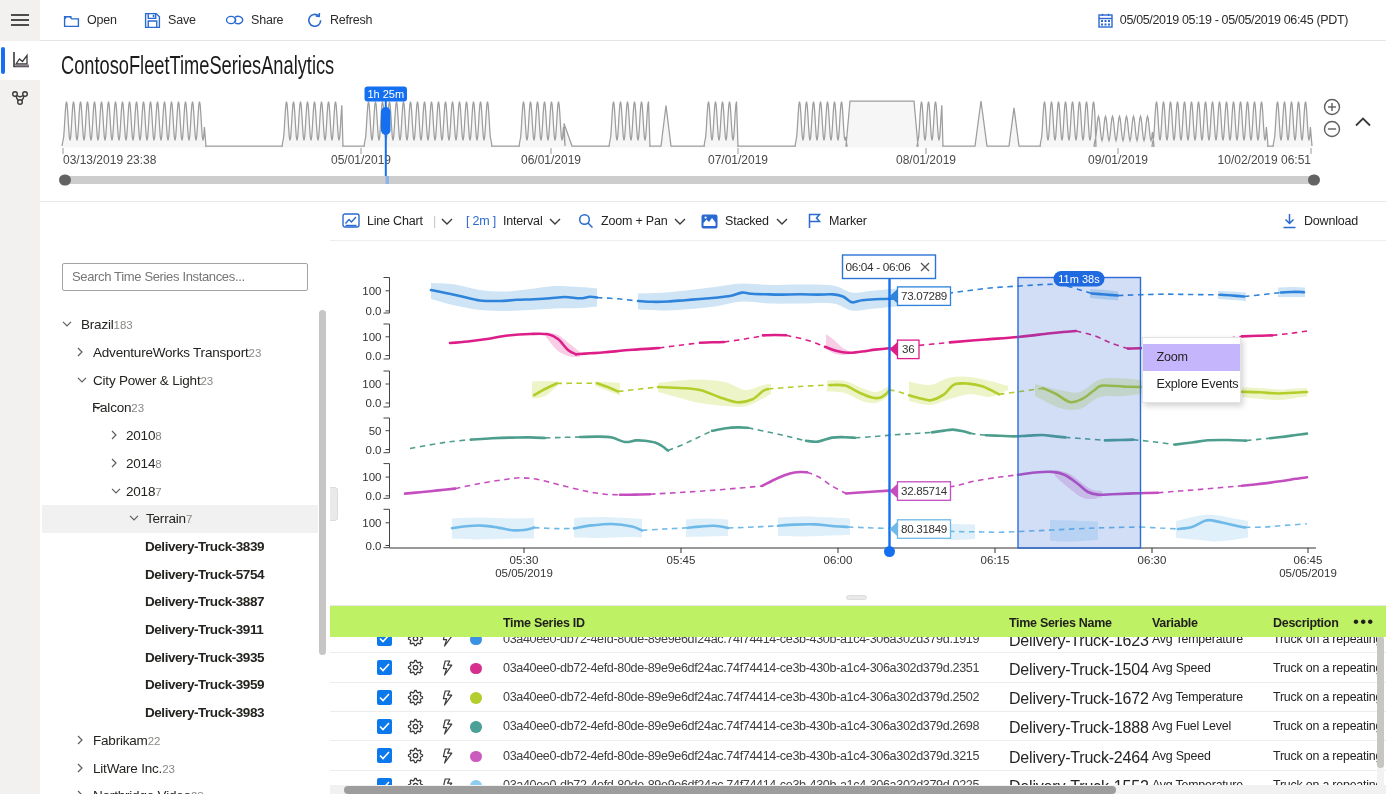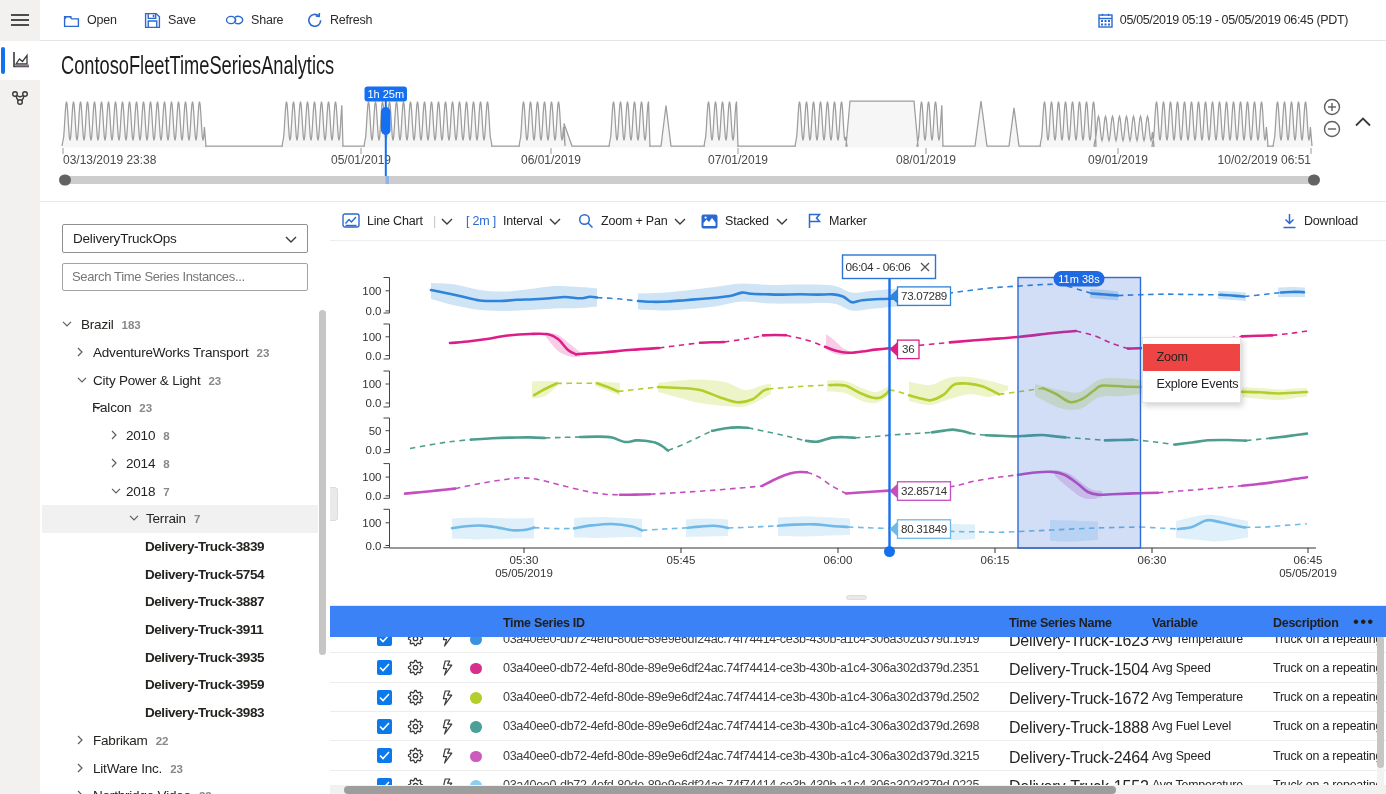--- a/index.html
+++ b/index.html
@@ -18,49 +18,49 @@
 #leftpanel { position:absolute; left:40px; top:202px; width:290px; height:592px; background:#fff; }
 #ddl { position:absolute; left:22px; top:22px; width:246px; height:29px; border:1px solid #8f8f8f; border-radius:2px; font-size:13.5px; color:#201f1e; line-height:27px; padding-left:10px; letter-spacing:-0.2px;}
 #ddl svg { position:absolute; right:10px; top:11px; }
 #search { position:absolute; left:22px; top:61px; width:246px; height:28px; border:1px solid #a5a3a1; border-radius:2px; font-size:13px; color:#767676; line-height:26px; padding-left:9px; letter-spacing:-0.35px;}
 .trow { position:absolute; left:0; width:318px; height:27.7px; }
 .trow.hl::before { content:''; position:absolute; left:42px; width:276px; top:0; bottom:0; background:#f1f1f1; }
 .trow > * { position:relative; }
 .tchev { position:absolute; } .tchev svg { display:block; }
 .tname { position:absolute; top:6px; font-size:13.5px; color:#24231f; letter-spacing:-0.2px; white-space:nowrap;}
 .tname.b { font-weight:700; letter-spacing:-0.45px; }
-.tcount { font-size:11.5px; color:#8a8886; margin-left:8px; font-weight:700; letter-spacing:0; }
+.tcount { font-size:11.5px; color:#8a8886; font-weight:400; letter-spacing:0; }
 
 #splitpill { position:absolute; left:330px; top:487px; width:8px; height:34px; background:#eaeaea; border:1px solid #dcdcdc; border-left:none; border-radius:0 4px 4px 0; }
 #chartbar { position:absolute; left:330px; top:202px; width:1056px; height:38px; background:#fff; }
 .cbi { position:absolute; top:0; height:38px; display:flex; align-items:center; gap:7px; font-size:12.5px; color:#252423; letter-spacing:-0.2px; }
 #chartbarline { position:absolute; left:330px; top:240px; width:1056px; height:1px; background:#eee; }
 #chartsvg { position:absolute; left:0; top:0; }
 #grab { position:absolute; left:846px; top:595px; width:21px; height:5px; background:#e9e9e9; border:1px solid #ddd; border-radius:2.5px;}
 #hr2 { position:absolute; left:330px; top:605px; width:1056px; height:1px; background:#e8e8e8; }
 #tablewrap { position:absolute; left:330px; top:606px; width:1056px; height:180px; background:#fff; overflow:hidden; }
-#thead { position:absolute; left:0; top:0; width:1056px; height:31px; background:#3b82f6; z-index:3; }
+#thead { position:absolute; left:0; top:0; width:1056px; height:31px; background:#bef264; z-index:3; }
 #thead span { position:absolute; top:10px; font-size:12.5px; font-weight:700; color:#201f1e; letter-spacing:-0.3px;}
 #trows { position:absolute; left:0; top:18px; width:1056px; }
 .trw { position:relative; height:29.33px; border-bottom:1px solid #ededed; }
 .trw .cb { position:absolute; left:47px; top:7px; width:15px; height:15px; background:#0B79EC; border-radius:2px; display:flex; align-items:center; justify-content:center;}
 .trw .gear { position:absolute; left:77px; top:6px; }
 .trw .bolt { position:absolute; left:111px; top:7px; }
 .trw .dot { position:absolute; left:140px; top:9.5px; width:11.5px; height:11.5px; border-radius:50%; }
 .trw span { white-space:nowrap; }
 .trw .tid { position:absolute; left:173px; top:7.5px; font-size:12.6px; color:#404040; letter-spacing:-0.36px;}
 .trw .tnm { position:absolute; left:679px; top:7.5px; font-size:16px; color:#252423; letter-spacing:-0.2px;}
 .trw .tvr { position:absolute; left:822px; top:7.5px; font-size:12.4px; color:#252423; letter-spacing:-0.2px;}
 .trw .tds { position:absolute; left:943px; top:7.5px; font-size:12.4px; color:#252423; letter-spacing:-0.2px;}
 #vscroll { position:absolute; left:1377px; top:636px; width:7px; height:132px; background:#c8c6c4; border-radius:3.5px; }
 #hscroll { position:absolute; left:330px; top:785px; width:1056px; height:9px; background:#f1f1f1; }
 #hscroll .thumb { position:absolute; left:14px; top:0.5px; width:772px; height:8px; background:#9d9d9d; border-radius:4px; }
 #ctxmenu { position:absolute; left:1141.5px; top:336.5px; width:99.5px; height:66px; background:#fff; border:1px solid #e3e3e3; box-shadow:2px 3px 6px rgba(0,0,0,0.18); z-index:5;}
 #ctxmenu .mi { height:27px; line-height:27px; padding-left:14px; font-size:12.6px; color:#252423; white-space:nowrap; letter-spacing:-0.2px; }
-#ctxmenu .mi.h { background:#ef4444; }
+#ctxmenu .mi.h { background:#c4b5fd; }
 #ctxmenu .pad { height:6px; }
 </style></head>
 <body>
 <div id="rail">
   <div class="sel"></div>
     <div class="bluebar"></div>
   <span class="abs" style="left:11px;top:13px"><svg width="18" height="14" viewBox="0 0 18 14">
         <g stroke="#3b3a39" stroke-width="1.8">
           <line x1="0" y1="2" x2="18" y2="2"></line>
           <line x1="0" y1="7" x2="18" y2="7"></line>
@@ -158,23 +158,20 @@
 <text x="385.8" y="97.7" text-anchor="middle" font-size="11" fill="#fff">1h 25m</text>
 <circle cx="1332" cy="107" r="7.5" fill="none" stroke="#5f5f5f" stroke-width="1.4"></circle>
 <line x1="1328" y1="107" x2="1336" y2="107" stroke="#5f5f5f" stroke-width="1.4"></line>
 <line x1="1332" y1="103" x2="1332" y2="111" stroke="#5f5f5f" stroke-width="1.4"></line>
 <circle cx="1332" cy="129" r="7.5" fill="none" stroke="#5f5f5f" stroke-width="1.4"></circle>
 <line x1="1328" y1="129" x2="1336" y2="129" stroke="#5f5f5f" stroke-width="1.4"></line>
 <path d="M 1356 125.5 L 1363 118.5 L 1370 125.5" fill="none" stroke="#3a3a3a" stroke-width="1.8"></path>
 </svg>
 <div id="hr1"></div>
 <div id="leftpanel">
-  <div id="ddl">DeliveryTruckOps<svg width="12" height="7" viewBox="0 0 12 7">
-        <path d="M1 1 l5 5 5-5" fill="none" stroke="#3b3a39" stroke-width="1.4"></path>
-      </svg></div>
   <div id="search">Search Time Series Instances...</div>
 </div>
 <div id="treebox">
 <div class="trow" style="top:311.3px;">
       <span class="tchev" style="left:62px;top:10px">
         <svg width="10" height="6" viewBox="0 0 10 6">
           <path d="M1 0.8 l4 4 4-4" fill="none" stroke="#605e5c" stroke-width="1.2"></path>
         </svg>
       </span>
       <span class="tname" style="left:81px">Brazil<span class="tcount">183</span></span>

